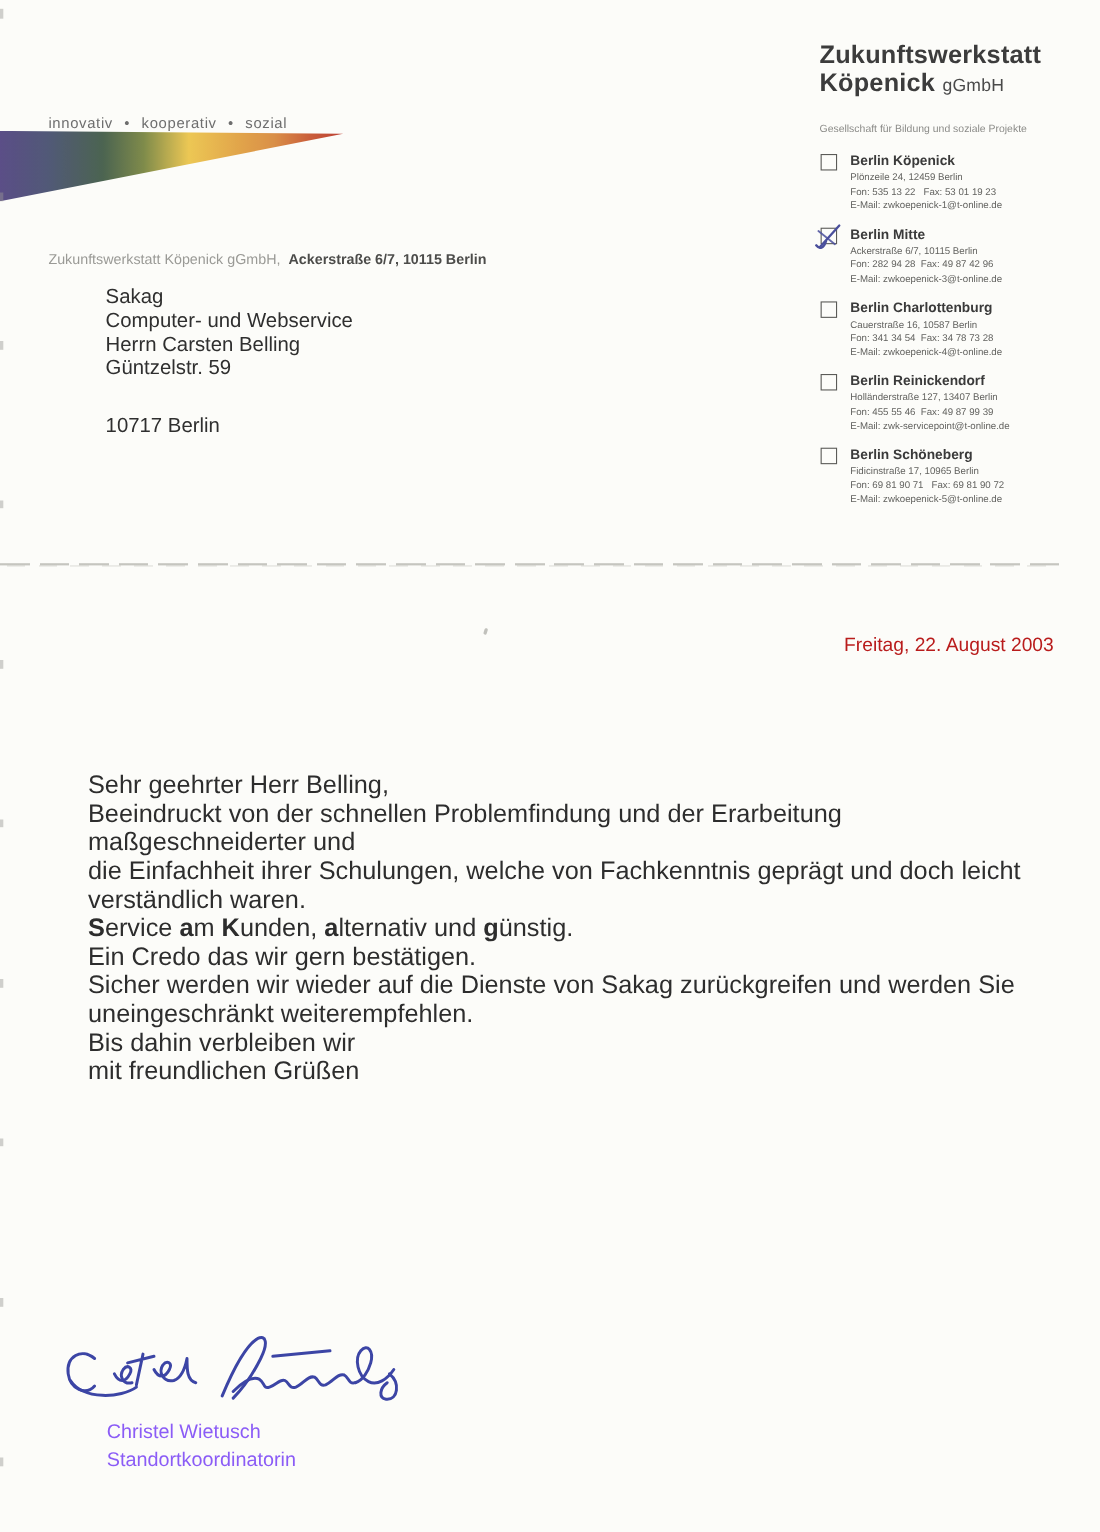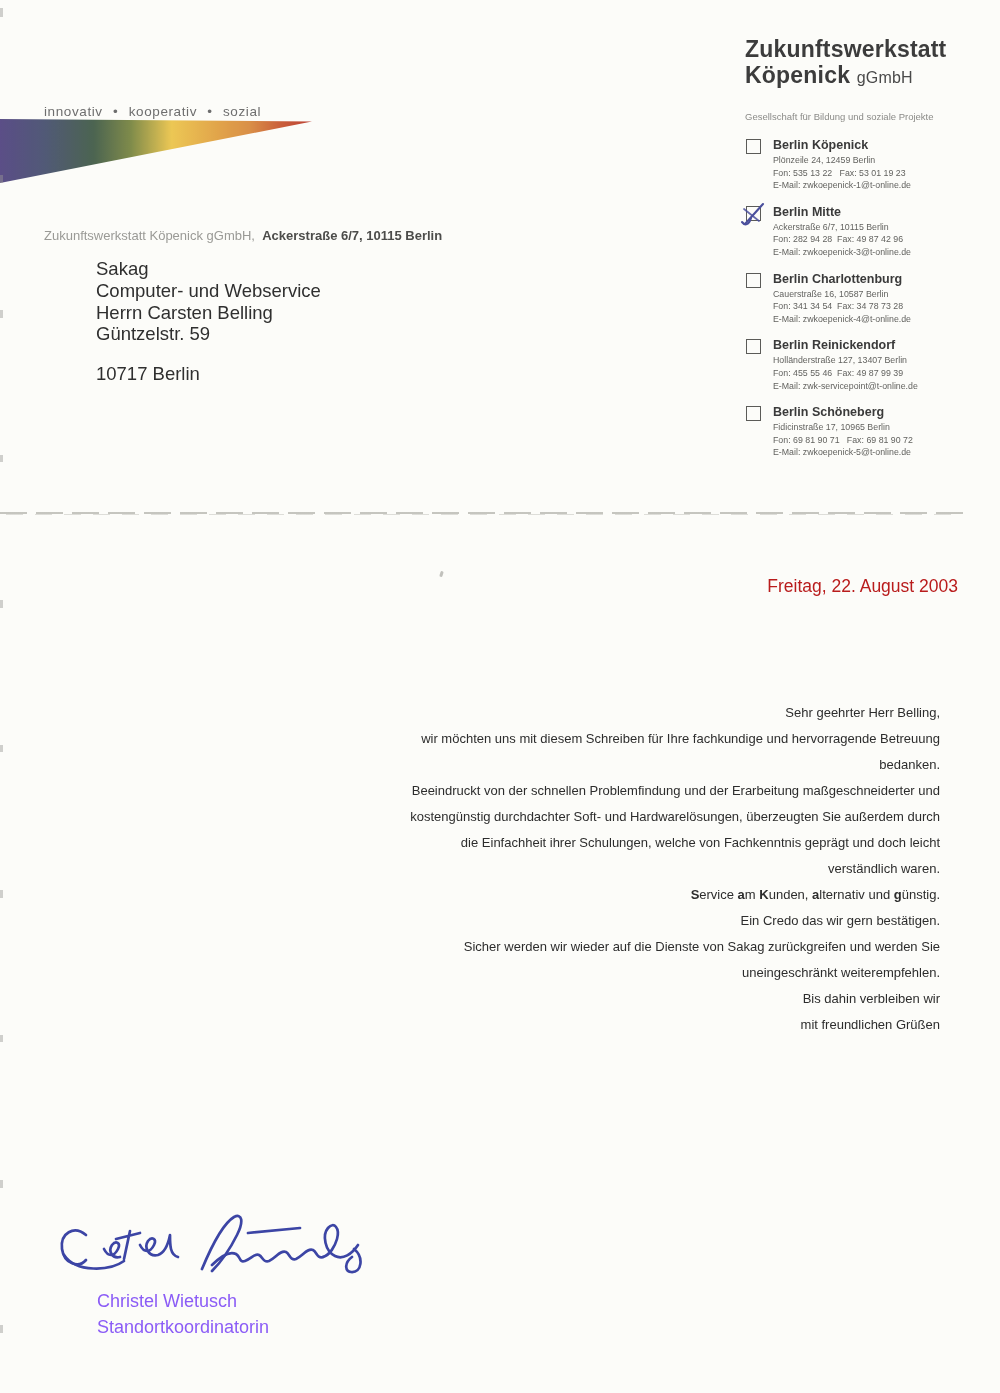--- a/index.html
+++ b/index.html
@@ -33,30 +33,30 @@
     position:absolute;left:1px;top:1px;width:13px;height:13px;
     border:1.6px solid #5b5b58;background:transparent;
   }
   .loc .check{position:absolute;left:-6px;top:-5px;width:30px;height:30px;}
   .loc .name{font-size:12.5px;font-weight:bold;color:#3a3a3a;margin-bottom:2px;}
   .loc .detail{font-size:8.8px;color:#62625f;line-height:12.6px;}
   
   .sender-line{position:absolute;left:44px;top:228px;font-size:13px;color:#9a9a96;}
   .sender-line .bold-part{color:#4c4c4a;font-weight:bold;}
   .recipient{position:absolute;left:96px;top:258px;font-size:18.5px;line-height:21.8px;color:#2f2f2f;}
-  .recipient .city{margin-top:18px;}
+  .recipient .city{margin-top:31px;}
   
   .tear{position:absolute;left:0;top:510px;width:100%;height:8px;}
   .tear .l1{position:absolute;top:2px;left:0;width:97%;height:1.6px;opacity:.75;
     background:repeating-linear-gradient(90deg,#b3b3ac 0 27px,rgba(179,179,172,0) 27px 36px);}
   .tear .l2{position:absolute;top:4px;left:6px;width:95%;height:1.3px;opacity:.45;
     background:repeating-linear-gradient(90deg,#b9b9b2 0 17px,rgba(185,185,178,0) 17px 29px);}
   
   .date{position:absolute;right:42px;top:576px;font-size:17.5px;color:#b91c1c;}
-  .letter-body{position:absolute;left:80px;top:700px;width:860px;font-size:13px;line-height:26px;color:#2d2d2d;text-align:right;}
+  .letter-body{position:absolute;left:80px;top:700px;width:860px;font-size:23px;line-height:26px;color:#2d2d2d;}
   .letter-body p{margin:0;}
   .letter-body .line{display:block;}
   .m-sal{margin-bottom:22px;}
   .m-p1{margin-bottom:22px;}
   .m-p2{margin-bottom:19px;}
   .m-slogan{margin-bottom:13px;}
   .m-p4{margin-bottom:19px;}
   .m-p5{margin-bottom:21px;}
   .b{font-weight:bold;}
   
@@ -142,28 +142,23 @@
       <div class="l1"></div>
       <div class="l2"></div>
     </div>
   <div class="speck"></div>
 
   <div class="date">Freitag, 22. August 2003</div>
 
   <div class="letter-body">
     <p class="m-sal">Sehr geehrter Herr Belling,</p>
 
-    <p class="m-p1">
-        <span class="line">wir möchten uns mit diesem Schreiben für Ihre fachkundige und hervorragende Betreuung</span>
-        <span class="line">bedanken.</span>
-      </p>
 
     <p class="m-p2">
         <span class="line">Beeindruckt von der schnellen Problemfindung und der Erarbeitung maßgeschneiderter und</span>
-        <span class="line">kostengünstig durchdachter Soft- und Hardwarelösungen, überzeugten Sie außerdem durch</span>
         <span class="line">die Einfachheit ihrer Schulungen, welche von Fachkenntnis geprägt und doch leicht</span>
         <span class="line">verständlich waren.</span>
       </p>
 
     <p class="m-slogan">
         <span class="line"><span class="b">S</span><span>ervice </span><span class="b">a</span><span>m </span><span class="b">K</span><span>unden, </span><span class="b">a</span><span>lternativ und </span><span class="b">g</span><span>ünstig.</span></span>
         <span class="line">Ein Credo das wir gern bestätigen.</span>
       </p>
 
     <p class="m-p4">

